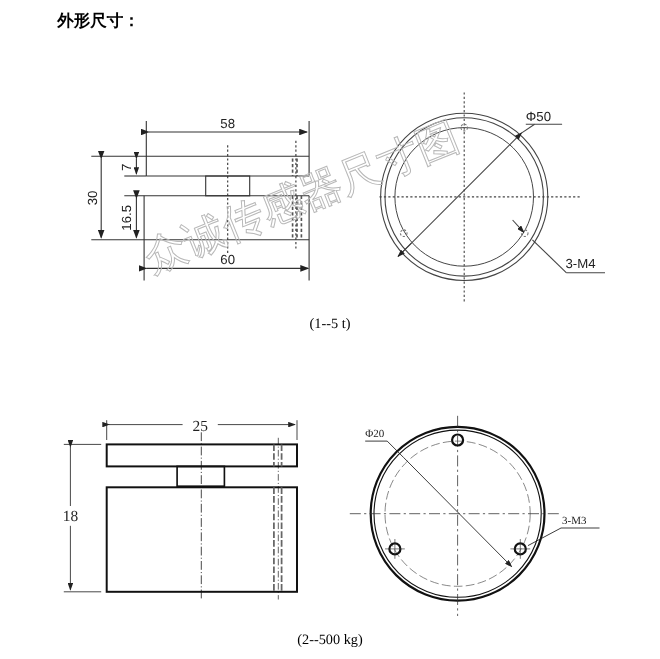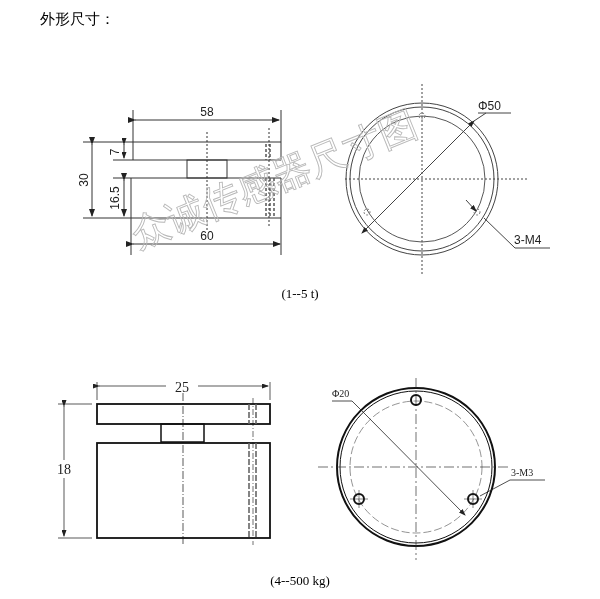--- a/index.html
+++ b/index.html
@@ -1,17 +1,17 @@
 <!DOCTYPE html>
 <html><head>
   <meta charset="utf-8">
   <style>
     html, body { margin: 0; padding: 0; background: #ffffff; }
     body { width: 600px; height: 599px; position: relative; overflow: hidden; font-family: "DejaVu Sans", sans-serif; }
-    .heading { position: absolute; left: 40px; top: 10px; font-size: 15px; font-weight: normal; color: #000; letter-spacing: 0px; }
+    .heading { position: absolute; left: 52px; top: 10px; font-size: 15px; font-weight: bold; color: #000; letter-spacing: 0px; }
     .drawing { position: absolute; left: 0; top: 0; }
     .caption { position: absolute; font-family: "Liberation Serif", serif; font-size: 13px; color: #000; text-align: center; }
     .cap1 { left: 260px; top: 286px; width: 80px; }
     .cap2 { left: 255px; top: 573px; width: 90px; }
     svg text.dim { font-family: "Liberation Sans", sans-serif; font-size: 12px; fill: #222; }
     svg text.dims { font-family: "Liberation Serif", serif; font-size: 14px; fill: #222; }
     svg text.dimss { font-family: "Liberation Serif", serif; font-size: 10px; fill: #222; }
     svg text.wm { font-family: "DejaVu Serif", serif; font-size: 38px; fill: none; stroke: #b8b8b8; stroke-width: 0.9; }
   </style>
 </head>
@@ -147,13 +147,13 @@
     <line x1="332" y1="401" x2="352" y2="401" stroke="#222" stroke-width="0.8"></line>
 
     <line x1="480" y1="496" x2="510" y2="480" stroke="#222" stroke-width="0.8"></line>
     <line x1="510" y1="480" x2="545" y2="480" stroke="#222" stroke-width="0.8"></line>
   </g>
   <text class="dimss" x="332" y="397">Φ20</text>
   <text class="dimss" x="511" y="476">3-M3</text>
 </svg>
 
 <div class="caption cap1">(1--5 t)</div>
-<div class="caption cap2">(4--500 kg)</div>
+<div class="caption cap2">(2--500 kg)</div>
 
 </body></html>

